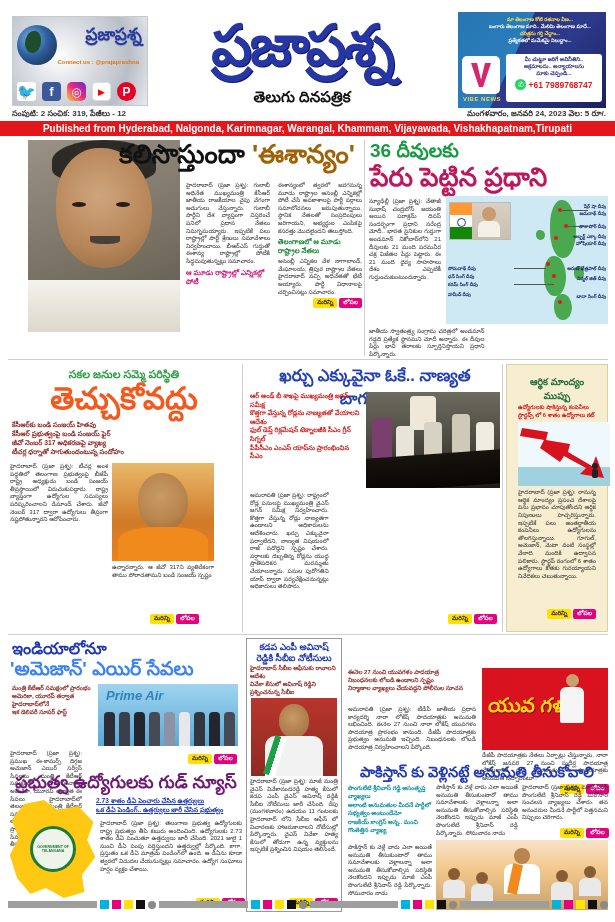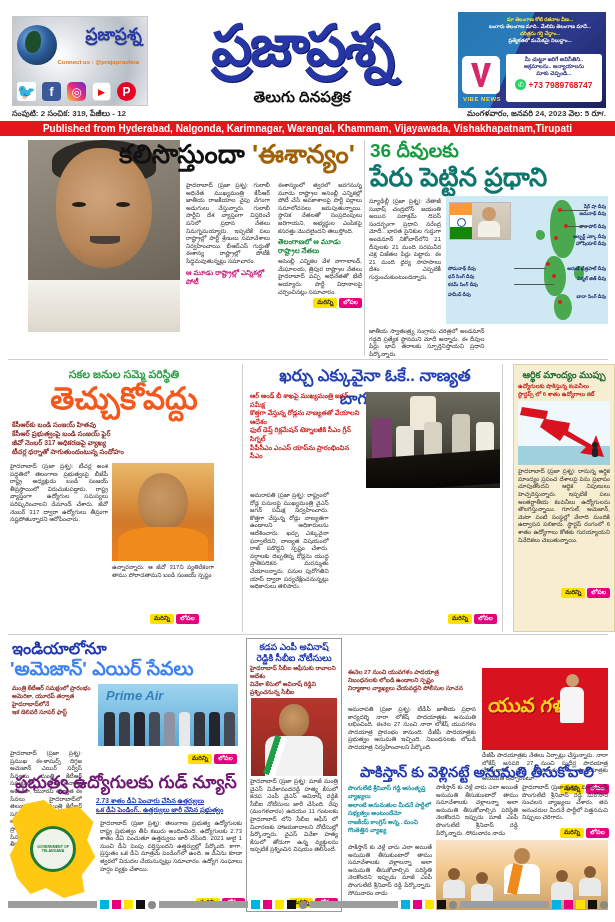--- a/index.html
+++ b/index.html
@@ -84,21 +84,21 @@
     font-size:26px; font-weight:bold; line-height:30px; color:#111; }
   .main-headline .red { color:#a16207; }
 
   .main-cols { position:absolute; left:186px; top:182px; width:176px; height:172px;
     column-count:2; column-gap:8px; }
   .subhead-pink { font-size:7px; font-weight:bold; color:#cc1777; margin:3px 0 2px; }
   .subhead-green { font-size:7px; font-weight:bold; color:#1e8a3c; margin:3px 0 2px; }
 
   
   .isl-h1 { position:absolute; left:370px; top:140px; font-size:19px; font-weight:bold; color:#189a3e; }
-  .isl-h2 { position:absolute; left:370px; top:162px; width:240px; font-size:26px; font-weight:bold; color:#0f766e; }
+  .isl-h2 { position:absolute; left:370px; top:162px; width:240px; font-size:26px; font-weight:bold; color:#be185d; }
   .isl-body { position:absolute; left:369px; top:198px; width:72px; height:128px; }
   .isl-map { position:absolute; left:446px; top:196px; width:162px; height:128px; background:#cfe9f4; overflow:hidden; }
   .island { position:absolute; background:#4aa94f; border-radius:45% 55% 50% 50%; }
   .mdot { position:absolute; width:4px; height:4px; background:#e01b1b; border-radius:50%; }
   .mlabel { position:absolute; font-size:4.8px; line-height:5px; color:#1a2a6a; font-weight:bold; white-space:nowrap; }
   .mline { position:absolute; height:1px; background:#555; }
   .modi-inset { position:absolute; left:3px; top:6px; width:62px; height:38px; background:#fff; border:1px solid #bbb; display:flex; }
   .flag { width:22px; height:100%; background:linear-gradient(180deg,#ff9933 33%, #fff 33%, #fff 66%, #138808 66%); position:relative; }
   .flag::after { content:""; position:absolute; left:7px; top:15px; width:7px; height:7px; border:1px solid #123c8c; border-radius:50%; }
   .modi-fig { flex:1; background:linear-gradient(180deg,#d9cfc4 0%, #cabfae 100%); position:relative; }
@@ -132,21 +132,21 @@
   .meeting-emblem { position:absolute; left:44px; top:4px; width:26px; height:34px; background:#efe8d8;
     border-radius:4px; }
   .meeting-table { position:absolute; left:0; bottom:0; width:100%; height:34px;
     background:linear-gradient(180deg,#17130e, #080604); transform:skewY(-4deg); }
   .mfig { position:absolute; border-radius:4px 4px 0 0; }
   .quality-body { position:absolute; left:250px; top:492px; width:250px; height:128px;
     column-count:3; column-gap:7px; }
   .quality-badges { position:absolute; left:448px; top:612px; }
 
   .recession-box { position:absolute; left:506px; top:364px; width:102px; height:268px;
-    background:#f7eed2; border:1px solid #ddcf9f; padding:4px;margin-left:7px; }
+    background:#f7eed2; border:1px solid #ddcf9f; padding:11px; }
   .recession-h { font-size:9.5px; font-weight:bold; color:#206b38; text-align:center; }
   .recession-bullet { font-size:5.8px; line-height:7.6px; font-weight:bold; color:#d01f1f; }
   .recession-img { width:92px; height:64px; background:linear-gradient(180deg,#eef8fd 70%, #9fd2de 70%); margin:3px 0; position:relative; overflow:hidden; }
 
   
   .amazon-kicker { position:absolute; left:12px; top:640px; font-size:16px; font-weight:bold; color:#2038b0; }
   .amazon-headline { position:absolute; left:10px; top:658px; width:230px; font-size:19px; font-weight:bold; color:#3b82f6; }
   .amazon-bullets { position:absolute; left:12px; top:684px; width:84px; }
   .amazon-bullet { font-size:6px; line-height:8px; font-weight:bold; color:#8d2a25; }
   .prime-photo { position:absolute; left:98px; top:684px; width:140px; height:62px; overflow:hidden;
@@ -245,21 +245,21 @@
     <div class="vibe-logo">
         <div class="vibe-v"></div>
       </div>
     <div class="vibe-name">VIBE NEWS</div>
     <div class="ad-white-box">
       <div class="wtxt">మీ చుట్టూ జరిగే అవినీతిని..</div>
       <div class="wtxt">అక్రమాలను.. అన్యాయాలను</div>
       <div class="wtxt">మాకు చెప్పండి...</div>
       <div class="ad-phone">
         <div class="wa-icon">✆</div>
-        <span>+73 7989768747</span>
+        <span>+61 7989768747</span>
       </div>
     </div>
   </div>
 
   <div class="issue-line">సంపుటి: 2 సంచిక: 319, పేజీలు - 12</div>
   <div class="date-line">మంగళవారం, జనవరి 24, 2023  వెల: 5 రూ/.</div>
 
   <div class="red-strip">Published from Hyderabad, Nalgonda, Karimnagar, Warangal, Khammam, Vijayawada, Vishakhapatnam,Tirupati</div>
 
   <div class="kcr-photo">

